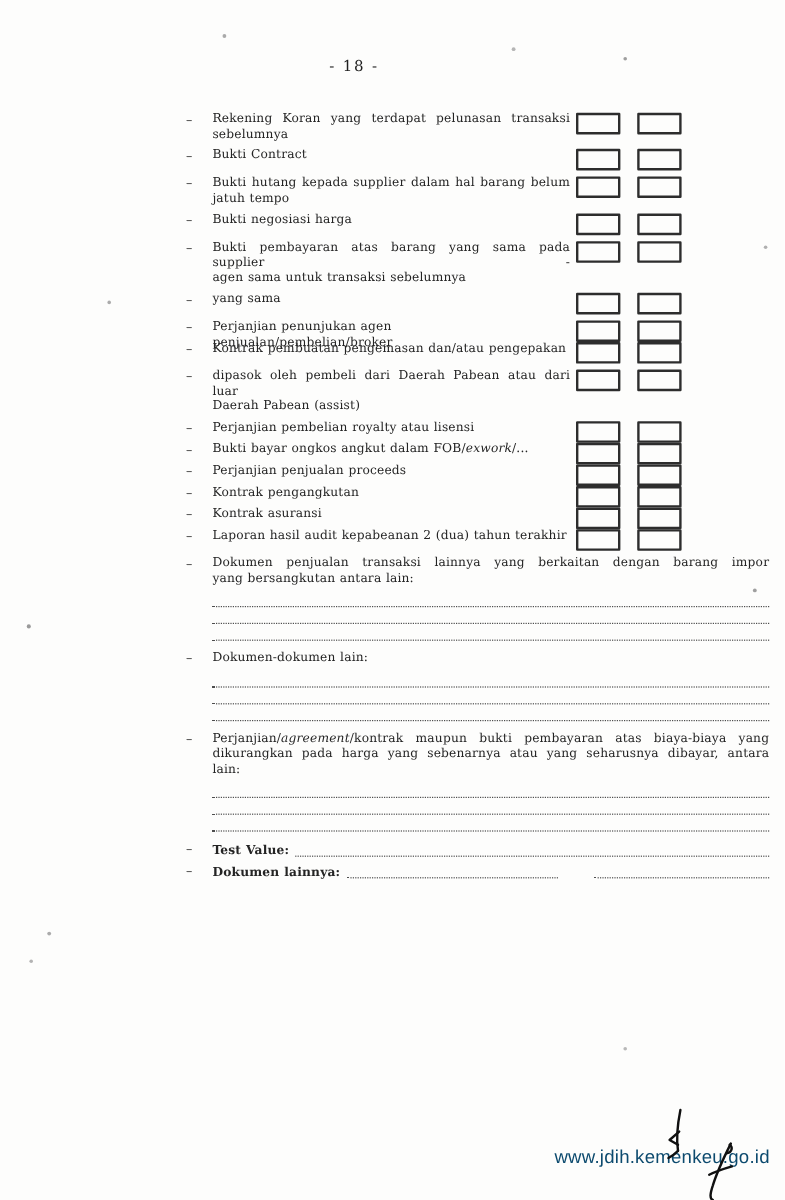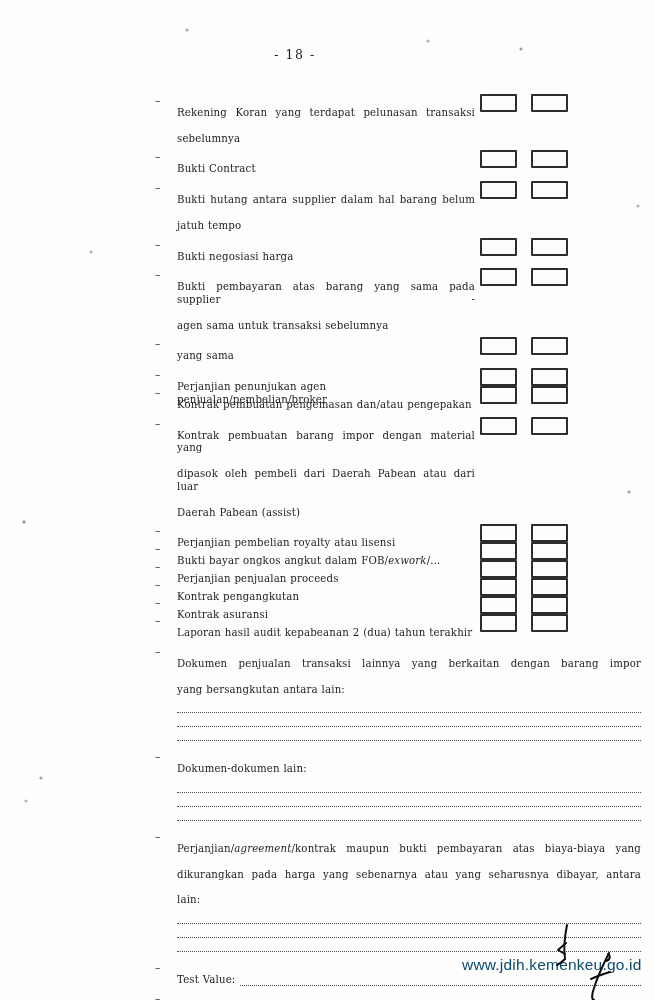--- a/index.html
+++ b/index.html
@@ -13,29 +13,29 @@
     text-align:center;font-size:12.5px;letter-spacing:1.5px;color:#1f1f1f;
   }
   .checklist{position:absolute;left:155px;top:94px;width:486px;}
   .row{position:relative;display:flex;align-items:flex-start;margin-bottom:5px;}
   .row.has-boxes{min-height:18px;}
   .row.tight{height:18px;margin-bottom:0;}
   .row.sect{margin-bottom:9px;}
   .bullet{flex:0 0 22px;font-size:10.5px;line-height:12.5px;color:#2a2a2a;}
   .text{width:298px;font-size:10.2px;line-height:12.7px;letter-spacing:0.15px;word-spacing:0.4px;color:#242424;}
   .row.wide .text{width:464px;}
-  .ln{min-height:12.7px;margin-top:13px;}
+  .ln{min-height:12.7px;}
   .just{text-align:justify;text-align-last:justify;}
   .it{font-style:italic;}
   .boxes{position:absolute;left:325px;top:0;display:flex;gap:14px;}
   .cb{display:block;width:33px;height:14px;border:2px solid #2d2d2d;border-radius:1px;background:#fdfdfc;}
   .dotlines{margin-top:3px;}
   .dotline{height:13px;border-bottom:1.6px dotted #4d4d4d;}
   .trail{display:flex;align-items:flex-end;}
-  .trail .lbl{white-space:nowrap;margin-right:5px;}
+  .trail .lbl{white-space:nowrap;margin-right:5px;font-weight:bold;}
   .dotfill{flex:1 1 auto;height:11px;border-bottom:1.6px dotted #4d4d4d;margin-bottom:1px;}
   .dotfill.second{flex:0 0 146px;margin-left:30px;}
   .footer-url{
     position:absolute;top:956px;left:462px;
     font-family:"Liberation Sans",sans-serif;font-size:15.5px;letter-spacing:0.2px;
     cursor:pointer;
   }
   .penmark{position:absolute;left:545px;top:915px;}
   .penmark path{stroke:#101010;stroke-width:2;fill:none;stroke-linecap:round;stroke-linejoin:round;}
   .specks{
@@ -80,21 +80,21 @@
         </div>
     <div class="boxes">
           <span class="cb"></span>
           <span class="cb"></span>
         </div>
   </div>
 
   <div class="row has-boxes">
     <span class="bullet">–</span>
     <div class="text">
-          <div class="ln just"><span>Bukti hutang antara supplier dalam hal barang belum</span></div>
+          <div class="ln just"><span>Bukti hutang kepada supplier dalam hal barang belum</span></div>
           <div class="ln"><span>jatuh tempo</span></div>
         </div>
     <div class="boxes">
           <span class="cb"></span>
           <span class="cb"></span>
         </div>
   </div>
 
   <div class="row has-boxes">
     <span class="bullet">–</span>
@@ -148,21 +148,20 @@
         </div>
     <div class="boxes">
           <span class="cb"></span>
           <span class="cb"></span>
         </div>
   </div>
 
   <div class="row has-boxes">
     <span class="bullet">–</span>
     <div class="text">
-          <div class="ln just"><span>Kontrak pembuatan barang impor dengan material yang</span></div>
           <div class="ln just"><span>dipasok oleh pembeli dari Daerah Pabean atau dari luar</span></div>
           <div class="ln"><span>Daerah Pabean (assist)</span></div>
         </div>
     <div class="boxes">
           <span class="cb"></span>
           <span class="cb"></span>
         </div>
   </div>
 
   <div class="row tight has-boxes">

